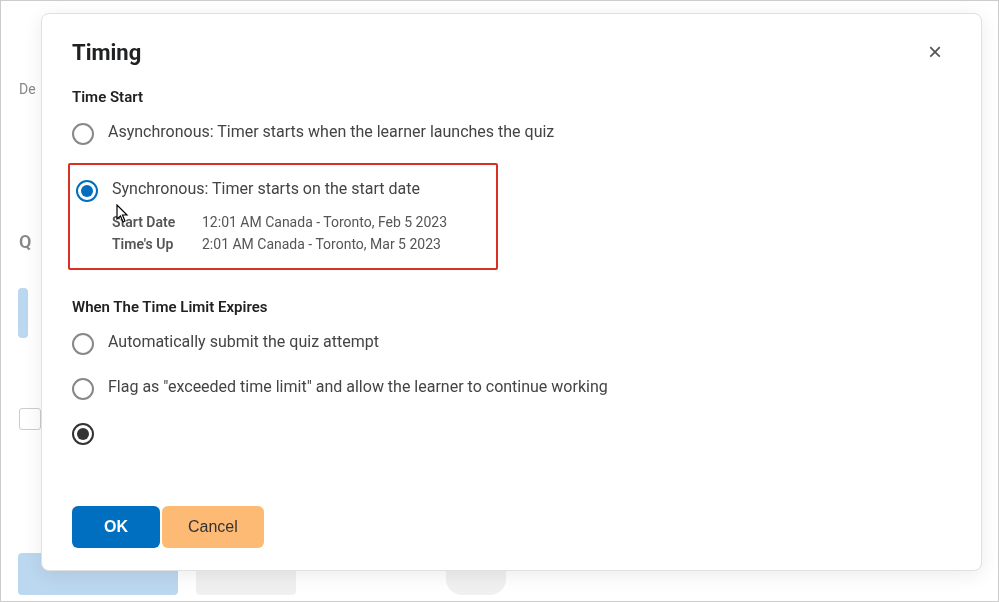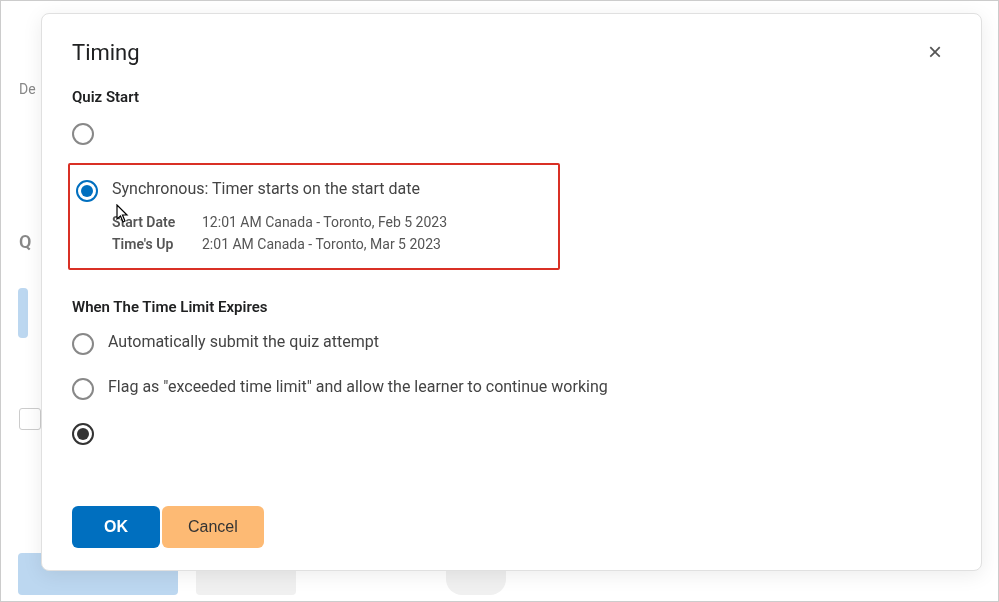--- a/index.html
+++ b/index.html
@@ -97,21 +97,21 @@
       flex-direction: column;
     }
     .modal-header {
       display: flex;
       justify-content: space-between;
       align-items: center;
       padding: 22px 30px 10px 30px;
     }
     .modal-title {
       font-size: 22px;
-      font-weight: 400;
+      font-weight: 700;
       color: #202122;
     }
     .close-btn {
       background: none;
       border: none;
       font-size: 24px;
       color: #555;
       cursor: pointer;
       width: 32px;
       height: 32px;
@@ -191,21 +191,21 @@
     .radio-label {
       font-size: 16px;
       color: #444;
     }
     .highlight-box {
       border: 2px solid #d93025;
       border-radius: 2px;
       padding: 10px 10px 10px 2px;
       margin-bottom: 28px;
       margin-left: -4px;
-      width: 492px;
+      width: 430px;
     }
     .highlight-box .radio-option {
       margin-bottom: 8px;
       padding-left: 4px;
     }
     .sync-details {
       margin-left: 40px;
       margin-top: 4px;
     }
     .detail-row {
@@ -272,24 +272,25 @@
 
 <div class="modal">
   <div class="modal-header">
     <div class="modal-title">Timing</div>
     <button class="close-btn">
       <span>×</span>
     </button>
   </div>
 
   <div class="modal-body">
-    <div class="section-label">Quiz Start</div>
+    <div class="section-label">Time Start</div>
 
     <div class="radio-option">
       <div class="radio-circle"></div>
+      <div class="radio-label">Asynchronous: Timer starts when the learner launches the quiz</div>
     </div>
 
     <div class="highlight-box">
       <div class="radio-option">
         <div class="radio-circle selected"></div>
         <div class="radio-label">Synchronous: Timer starts on the start date</div>
       </div>
       <div class="sync-details">
         <div class="detail-row">
           <div class="detail-label">Start Date</div>

